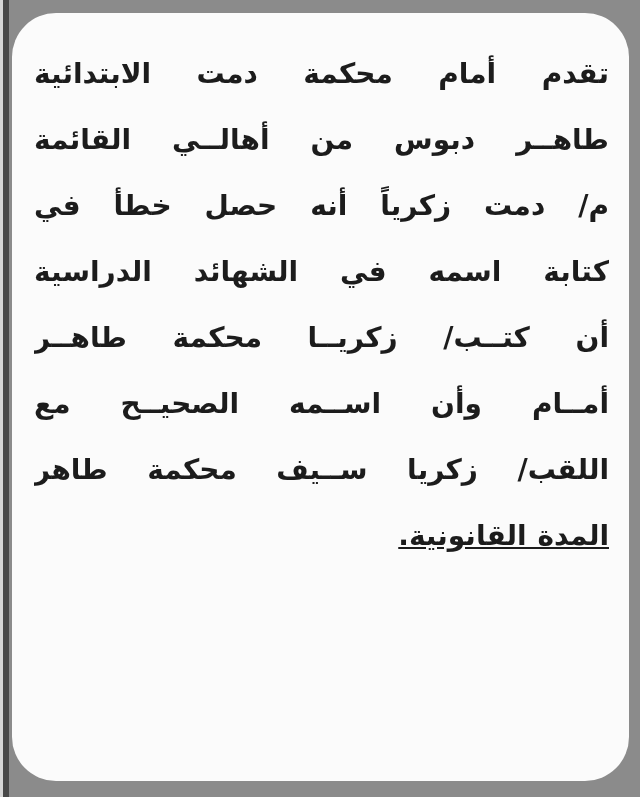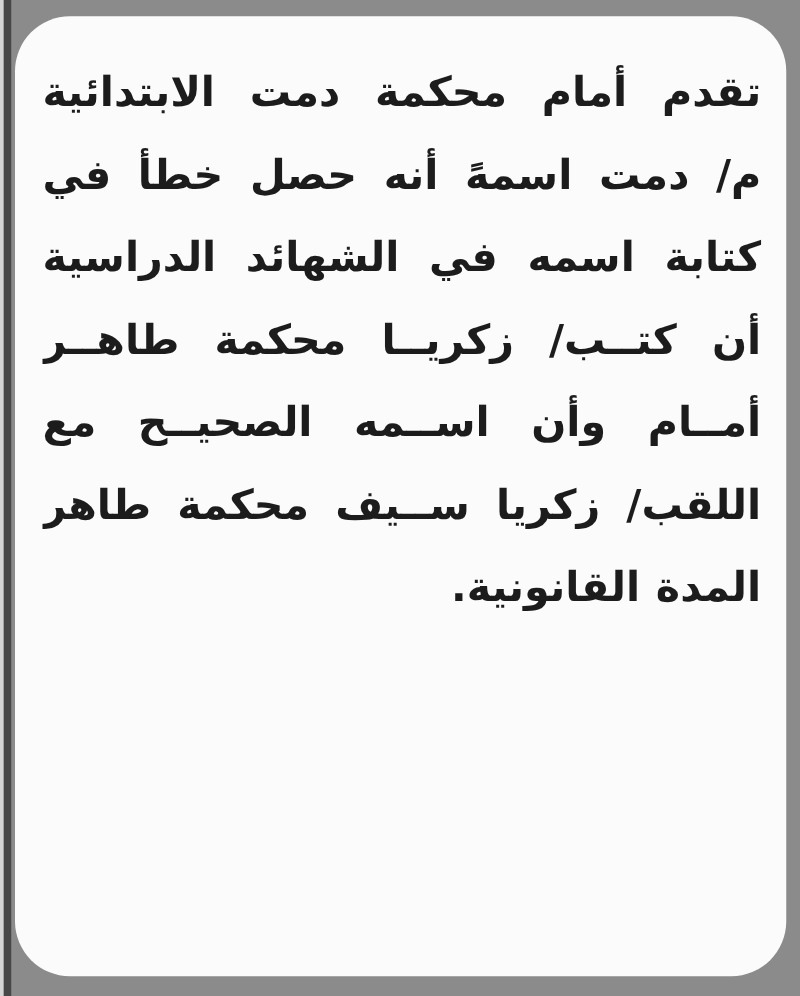--- a/index.html
+++ b/index.html
@@ -29,44 +29,46 @@
     background: #fbfbfb;
     border-radius: 44px;
   }
   .text-block {
     position: absolute;
     top: 0; right: 0; left: 0; bottom: 0;
     padding: 28px 20px 0 22px;
     direction: rtl;
     color: #1c1c1c;
     font-weight: 700;
-    font-size: 33px;
+    font-size: 28px;
   }
   .line {
     height: 66px;
     line-height: 66px;
     overflow: hidden;
     text-align: justify;
     text-align-last: justify;
     word-spacing: 1px;
   }
   .line.last {
     text-align: right;
     text-align-last: right;
+    text-decoration: underline;
   }
 </style>
 </head>
 <body>
 
 <div class="edge-light"></div>
 <div class="edge-dark"></div>
 
 <div class="card">
   <div class="text-block" dir="rtl">
     <p class="line">تقدم أمام محكمة دمت الابتدائية</p>
-    <p class="line">م/ دمت اسمهً أنه حصل خطأ في</p>
+    <p class="line">طاهــر دبوس من أهالــي القائمة</p>
+    <p class="line">م/ دمت زكرياً أنه حصل خطأ في</p>
     <p class="line">كتابة اسمه في الشهائد الدراسية</p>
     <p class="line">أن كتــب/ زكريــا محكمة طاهــر</p>
     <p class="line">أمــام وأن اســمه الصحيــح مع</p>
     <p class="line">اللقب/ زكريا ســيف محكمة طاهر</p>
     <p class="line last">المدة القانونية.</p>
   </div>
 </div>
 
 </body></html>

